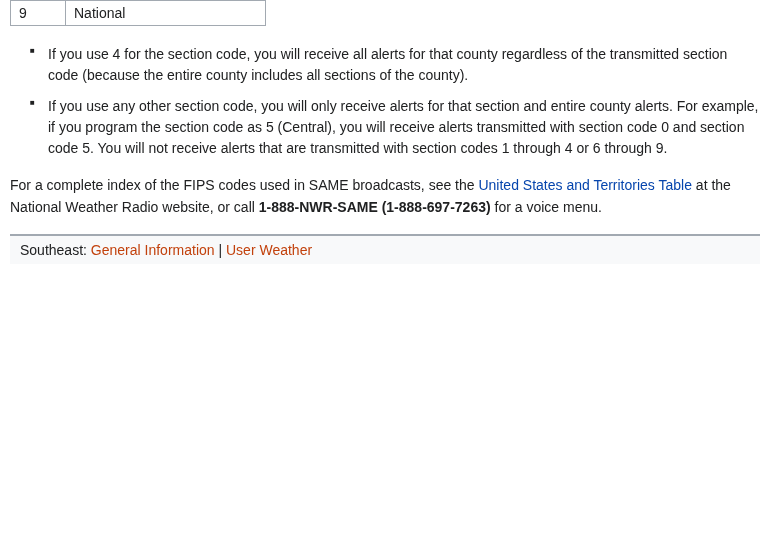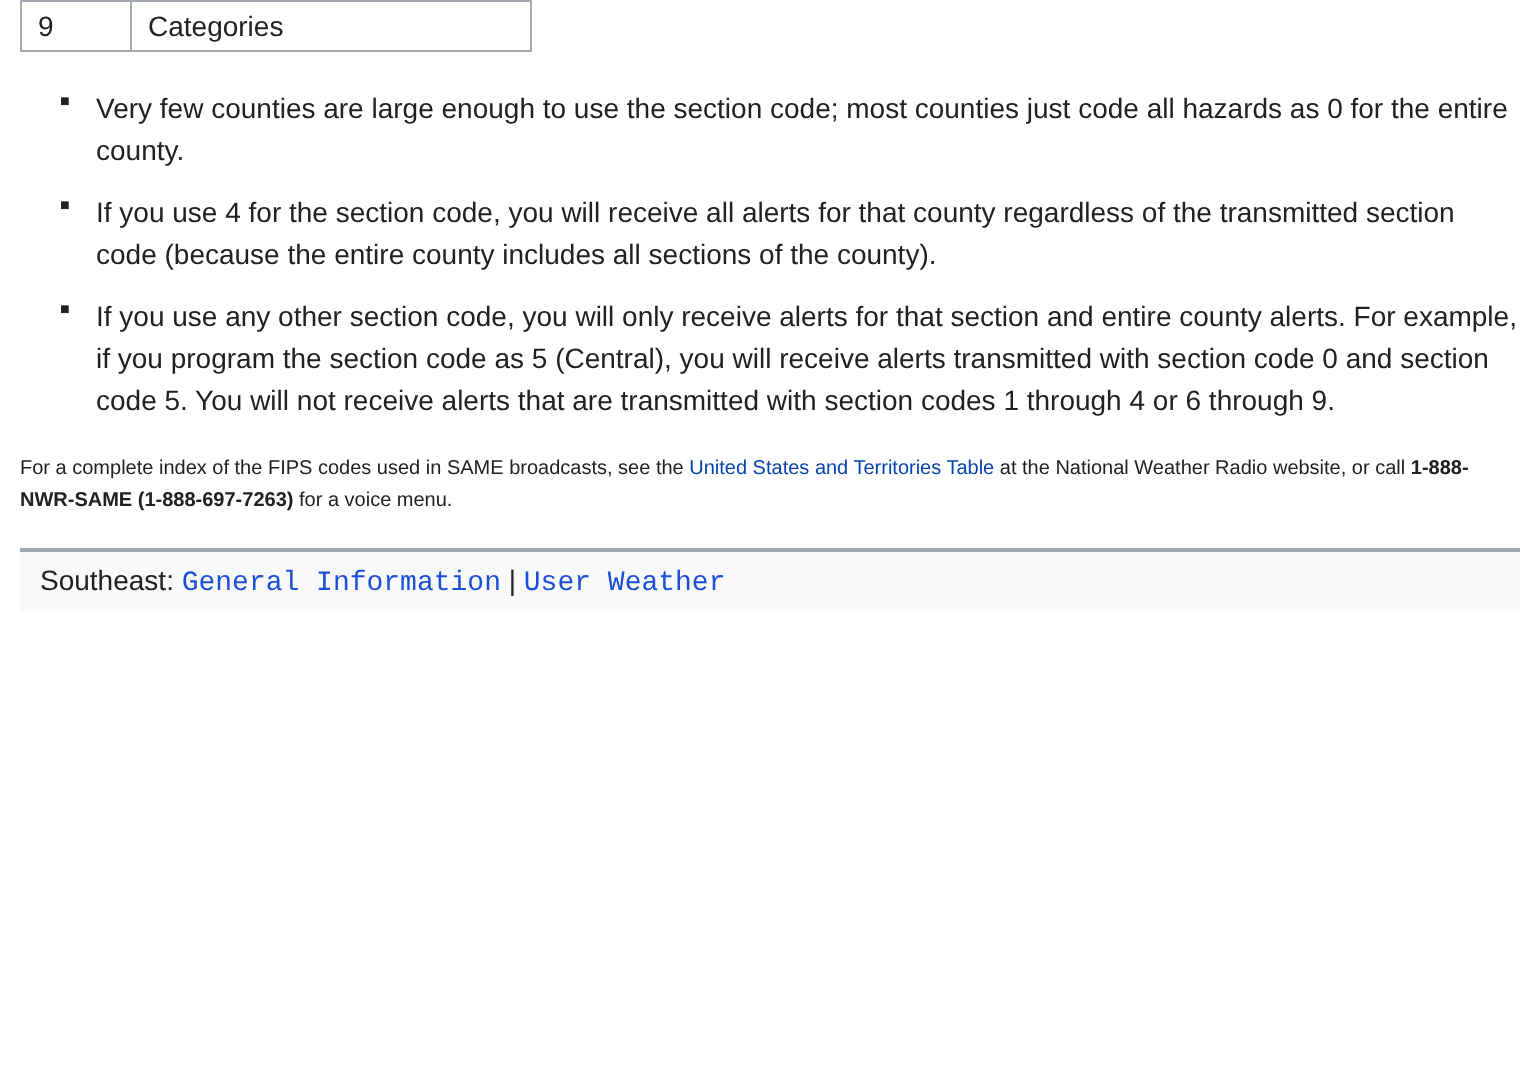--- a/index.html
+++ b/index.html
@@ -61,21 +61,21 @@
       top: 0;
       font-size: 8px;
       line-height: 1.8;
       color: #202122;
     }
 
     
     .fips-paragraph {
       line-height: 1.55;
       margin-bottom: 16px;
-      font-size: 10px;
+      font-size: 14px;
     }
 
     .fips-paragraph a {
       color: #0645ad;
       text-decoration: none;
     }
 
     .fips-paragraph strong {
       font-weight: bold;
     }
@@ -90,43 +90,39 @@
     
     .categories-bar {
       background: #f8f9fa;
       border-top: 1px solid #a2a9b1;
       padding: 6px 10px;
       font-size: 14px;
       margin-top: 0;
     }
 
     .categories-bar a {
-      color: #1d4ed8;
+      color: #c2410c;
       text-decoration: none;
-      font-family: Liberation Mono, monospace;
     }
   </style>
 </head>
 <body>
 
 <div class="page-wrapper">
 
   <table class="top-table">
     <tbody>
         <tr>
       <td>9</td>
-      <td>Categories</td>
+      <td>National</td>
     </tr>
   </tbody>
     </table>
 
   <ul class="bullet-list">
-    <li>
-      <span>Very few counties are large enough to use the section code; most counties just code all hazards as 0 for the entire county.</span>
-    </li>
     <li>
       <span>If you use 4 for the section code, you will receive all alerts for that county regardless of the transmitted section code (because the entire county includes all sections of the county).</span>
     </li>
     <li>
       <span>If you use any other section code, you will only receive alerts for that section and entire county alerts. For example, if you program the section code as 5 (Central), you will receive alerts transmitted with section code 0 and section code 5. You will not receive alerts that are transmitted with section codes 1 through 4 or 6 through 9.</span>
     </li>
   </ul>
 
   <p class="fips-paragraph">
     <span>For a complete index of the FIPS codes used in SAME broadcasts, see the </span><a href="#">United States and Territories Table</a><span>   at the National Weather Radio website, or call </span><strong>1-888-NWR-SAME (1-888-697-7263)</strong><span> for a voice menu.</span>

